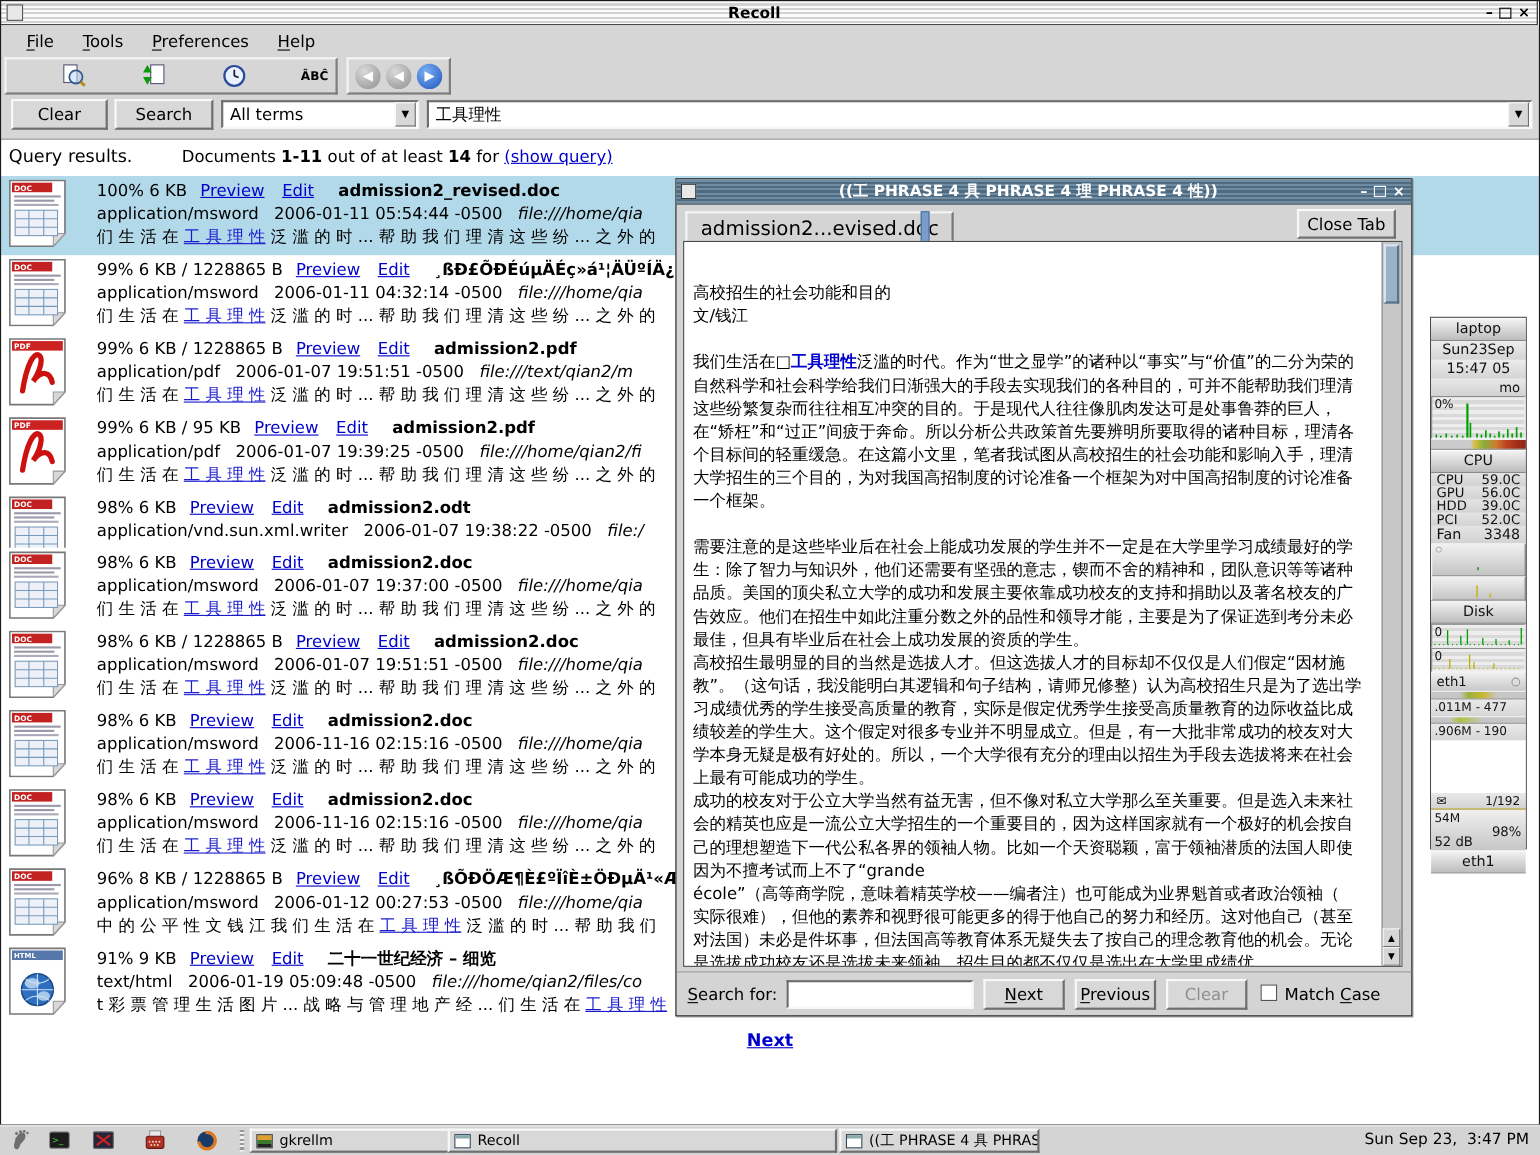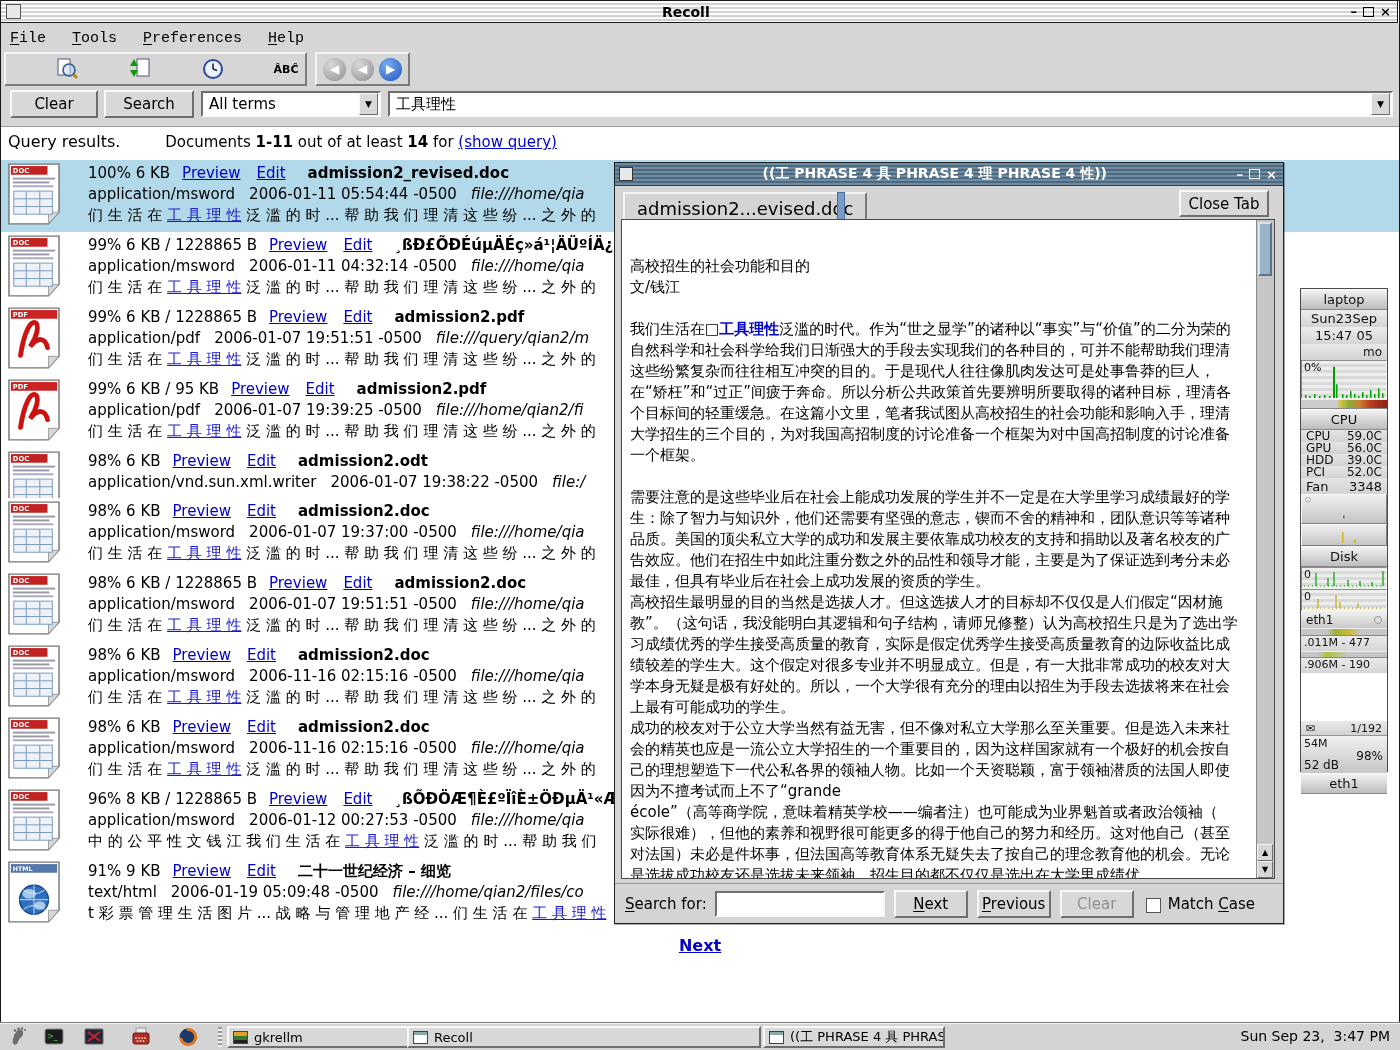--- a/index.html
+++ b/index.html
@@ -7,21 +7,21 @@
        font-family:"DejaVu Sans","Liberation Sans",sans-serif;font-size:15px;color:#000;}
   .abs{position:absolute;}
   
   #titlebar{left:0;top:0;width:1398px;height:23px;border:1px solid #1a1a1a;box-sizing:border-box;
     background:repeating-linear-gradient(180deg,#fbfbfb 0 2px,#d2d2d2 2px 4px);display:flex;align-items:center;}
   #titlebar .menu-box{width:13px;height:13px;margin-left:5px;background:#e8e8e8;border:1px solid #555;}
   #titlebar .t-title{flex:1;text-align:center;font-weight:bold;font-size:14px;}
   .wctl{display:flex;align-items:center;gap:6px;margin-right:6px;font-weight:bold;font-size:13px;}
   .wctl .maxbox{width:9px;height:8px;border:1.5px solid #000;display:inline-block;}
   #graytop{left:0;top:23px;width:1400px;height:104px;background:#d6d6d6;border-bottom:1px solid #9a9a9a;box-sizing:border-box;}
-  #menubar{left:0;top:26px;height:24px;display:flex;gap:26px;padding-left:10px;align-items:center;font-size:15px;font-family:Liberation Mono, monospace;}
+  #menubar{left:0;top:26px;height:24px;display:flex;gap:26px;padding-left:24px;align-items:center;font-size:15px;}
   .menu-item{cursor:default;}
   .u{text-decoration:underline;text-underline-offset:2px;}
   
   #toolbar{left:4px;top:52px;height:34px;display:flex;gap:8px;}
   .tgroup{display:flex;align-items:center;gap:5px;padding:2px 6px;border:2px solid;border-color:#f4f4f4 #7d7d7d #7d7d7d #f4f4f4;background:#d6d6d6;}
   .ticon{width:26px;height:26px;display:flex;align-items:center;justify-content:center;margin-left:42px;}
   .navcirc{width:23px;height:23px;border-radius:50%;display:flex;align-items:center;justify-content:center;
     color:#fff;font-size:12px;background:radial-gradient(circle at 35% 30%,#d9d9d9,#8f8f8f);}
   .navcirc.fwd{background:radial-gradient(circle at 35% 30%,#79aef0,#1f56c0);}
   .abc-ticon{font-size:11px;font-weight:bold;letter-spacing:0px;}
@@ -85,21 +85,21 @@
      border:2px solid;border-color:#d8e4ee #5a7288 #5a7288 #d8e4ee;box-sizing:border-box;}
   .sb-btn{position:absolute;left:0px;width:16px;height:17px;background:#d6d6d6;border:1px solid;
      border-color:#f4f4f4 #6e6e6e #6e6e6e #f4f4f4;font-size:8px;display:flex;align-items:center;justify-content:center;box-sizing:border-box;}
   #sb-up{bottom:17px;} #sb-down{bottom:0px;}
   #pv-findbar{position:absolute;left:0;bottom:0;width:100%;height:40px;display:flex;align-items:center;
      border-top:1px solid #9a9a9a;box-sizing:border-box;padding-left:10px;}
   #pv-find-input{width:170px;height:26px;background:#fff;border:2px solid;border-color:#6e6e6e #f8f8f8 #f8f8f8 #6e6e6e;
      box-sizing:border-box;margin-left:8px;font-family:inherit;font-size:15px;outline:none;padding-left:4px;}
   .findbtn{width:74px;margin-left:9px;}
   .disabled{color:#909090;}
-  #match-case{display:flex;align-items:flex-end;margin-left:12px;}
+  #match-case{display:flex;align-items:flex-start;margin-left:12px;}
   #match-case .chk{width:13px;height:13px;background:#fff;border:1px solid #555;margin-right:7px;}
   
   #gkrellm{left:1300px;top:288px;width:88px;height:484px;z-index:6;border:1px solid #4a4a4a;box-sizing:border-box;
      background:#dcdcdc;font-size:12px;line-height:1;color:#111;}
   .gk-cap{background:linear-gradient(180deg,#f2f2f2,#bdbdbd);border-top:1px solid #fafafa;border-bottom:1px solid #8a8a8a;
      text-align:center;padding:3px 0 3px 0;font-size:13px;}
   .gk-line{text-align:center;background:linear-gradient(180deg,#ececec,#d4d4d4);padding:2px 0;font-size:13px;}
   .gk-mo{text-align:right;padding:2px 5px 2px 0;font-size:12px;background:linear-gradient(180deg,#e8e8e8,#d2d2d2);}
   .gk-chart{position:relative;height:39px;background:repeating-linear-gradient(180deg,#ededed 0 3px,#d9d9d9 3px 6px);
      border:1px solid;border-color:#8c8c8c #f2f2f2 #f2f2f2 #8c8c8c;box-sizing:border-box;}
@@ -284,21 +284,21 @@
       <div class="r3"><span>们 生 活 在 </span><span class="term">工 具 理 性</span><span> 泛 滥 的 时 ... 帮 助 我 们 理 清 这 些 纷 ... 之 外 的</span></div>
     </div>
   </div>
 
   <div class="row">
     <svg class="ficon">
         <use href="#sym-pdf"></use>
       </svg>
     <div class="rtext">
       <div class="r1"><span class="meta">99% 6 KB / 1228865 B</span><a class="bluelink">Preview</a><a class="bluelink">Edit</a><span class="fname">admission2.pdf</span></div>
-      <div class="r2"><span>application/pdf</span><span>2006-01-07 19:51:51 -0500</span><span class="url">file:///query/qian2/m</span></div>
+      <div class="r2"><span>application/pdf</span><span>2006-01-07 19:51:51 -0500</span><span class="url">file:///text/qian2/m</span></div>
       <div class="r3"><span>们 生 活 在 </span><span class="term">工 具 理 性</span><span> 泛 滥 的 时 ... 帮 助 我 们 理 清 这 些 纷 ... 之 外 的</span></div>
     </div>
   </div>
 
   <div class="row">
     <svg class="ficon">
         <use href="#sym-pdf"></use>
       </svg>
     <div class="rtext">
       <div class="r1"><span class="meta">99% 6 KB / 95 KB</span><a class="bluelink">Preview</a><a class="bluelink">Edit</a><span class="fname">admission2.pdf</span></div>

